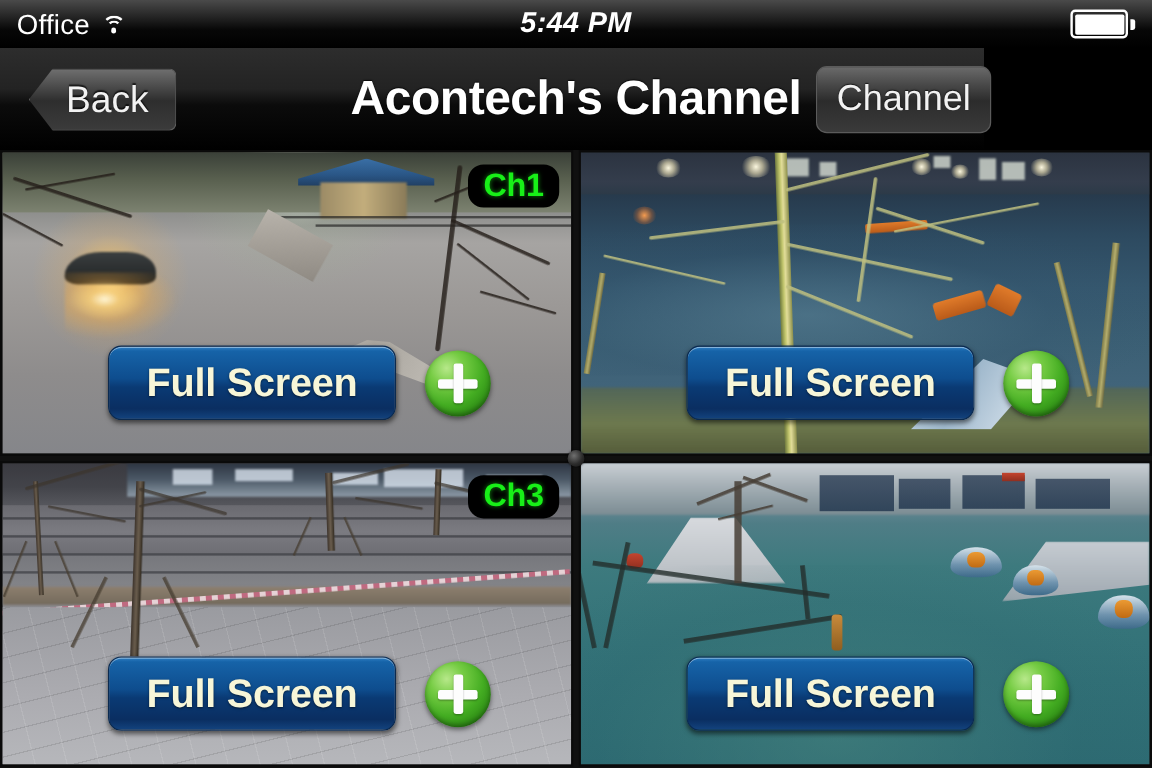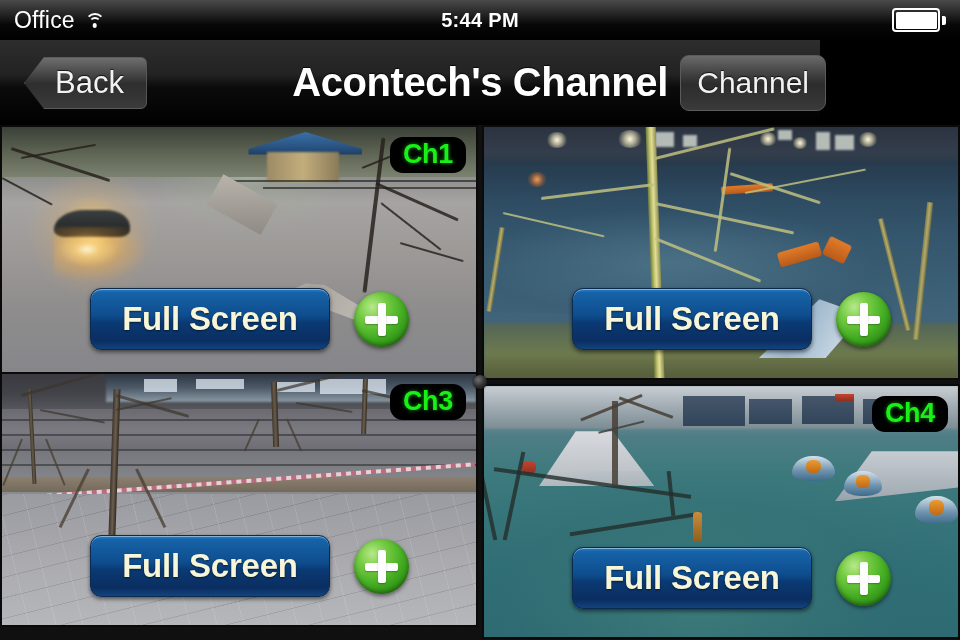--- a/index.html
+++ b/index.html
@@ -41,21 +41,21 @@
   }
   .wifi-icon i.a { width: 20px; height: 20px; top: 1px; }
   .wifi-icon i.b { width: 12px; height: 12px; top: 5px; }
   .wifi-icon i.c {
     width: 4.6px; height: 4.6px; top: 11.5px;
     background: #fff; border: none; border-radius: 50%;
   }
   .sb-time {
     position: absolute; left: 0; top: 0; width: 960px; height: 40px;
     display: flex; align-items: center; justify-content: center;
-    font-size: 20px; font-weight: 700; letter-spacing: 0.3px;
+    font-size: 24px; font-weight: 700; letter-spacing: 0.3px; font-style: italic;
   }
   .sb-right {
     position: absolute; right: 14px; top: 0; height: 40px;
     display: flex; align-items: center;
   }
   .battery { position: relative; width: 54px; height: 24px; }
   .battery .shell {
     position: absolute; left: 0; top: 0;
     width: 48px; height: 24px;
     border: 2.5px solid #fff; border-radius: 4px;
@@ -115,21 +115,21 @@
   .pane {
     position: absolute;
     width: 478px; height: 255px;
     overflow: hidden;
     background: #1a1a1a;
     border: 2px solid #0a0a0a;
     cursor: pointer;
   }
   .pane.p0 { left: 0px;   top: 0px; }
   .pane.p1 { left: 482px; top: 0px; }
-  .pane.p2 { left: 0px;   top: 247px; }
+  .pane.p2 { left: 0px;   top: 259px; }
   .pane.p3 { left: 482px; top: 259px; }
 
   .video { position: absolute; inset: 0; overflow: hidden; }
 
   
   .sc1 {
     background:
       radial-gradient(circle at 19% 42%, rgba(255,226,150,0.95) 0%, rgba(255,196,90,0.55) 4%, rgba(255,180,70,0.16) 9%, rgba(0,0,0,0) 16%),
       radial-gradient(ellipse at 52% 6%, rgba(230,240,225,0.85) 0%, rgba(160,180,150,0.25) 14%, rgba(0,0,0,0) 30%),
       linear-gradient(to bottom, #6d7361 0%, #4a4f45 11%, #8c8d8b 19%, #a6a4a2 30%, #9b9896 52%, #8e8c8c 74%, #85868a 100%);
@@ -549,21 +549,20 @@
         <div class="bar" style="left:2%;  top:38%; width:42%; height:4px; transform:rotate(8deg);"></div>
         <div class="bar" style="left:18%; top:54%; width:28%; height:4px; transform:rotate(-9deg);"></div>
         <div class="bar" style="left:39%; top:34%; width:4px; height:18%; transform:rotate(-6deg);"></div>
         <div class="bar" style="left:44%; top:50%; width:9px; height:12%; background:linear-gradient(to bottom,#c98b3c,#8f5e1f); border-radius:3px;"></div>
         <div class="bar" style="left:0%;  top:26%; width:4px; height:36%; transform:rotate(-12deg);"></div>
         <div class="bar" style="left:6%;  top:26%; width:4px; height:36%; transform:rotate(12deg);"></div>
         <div class="tree" style="left:27%; top:6%;  width:6px; height:34%;"></div>
         <div class="tree" style="left:20%; top:8%;  width:14%; height:3px; transform:rotate(-22deg);"></div>
         <div class="tree" style="left:28%; top:8%;  width:12%; height:3px; transform:rotate(20deg);"></div>
         <div class="tree" style="left:24%; top:16%; width:10%; height:2px; transform:rotate(-14deg);"></div>
-        <div class="ch-badge">Ch4</div>
         <div class="fs-btn">Full Screen</div>
         <div class="plus-btn">
             <span class="h"></span>
             <span class="v"></span>
           </div>
       </div>
     </div>
 
     <div class="center-dot"></div>
   </div>

